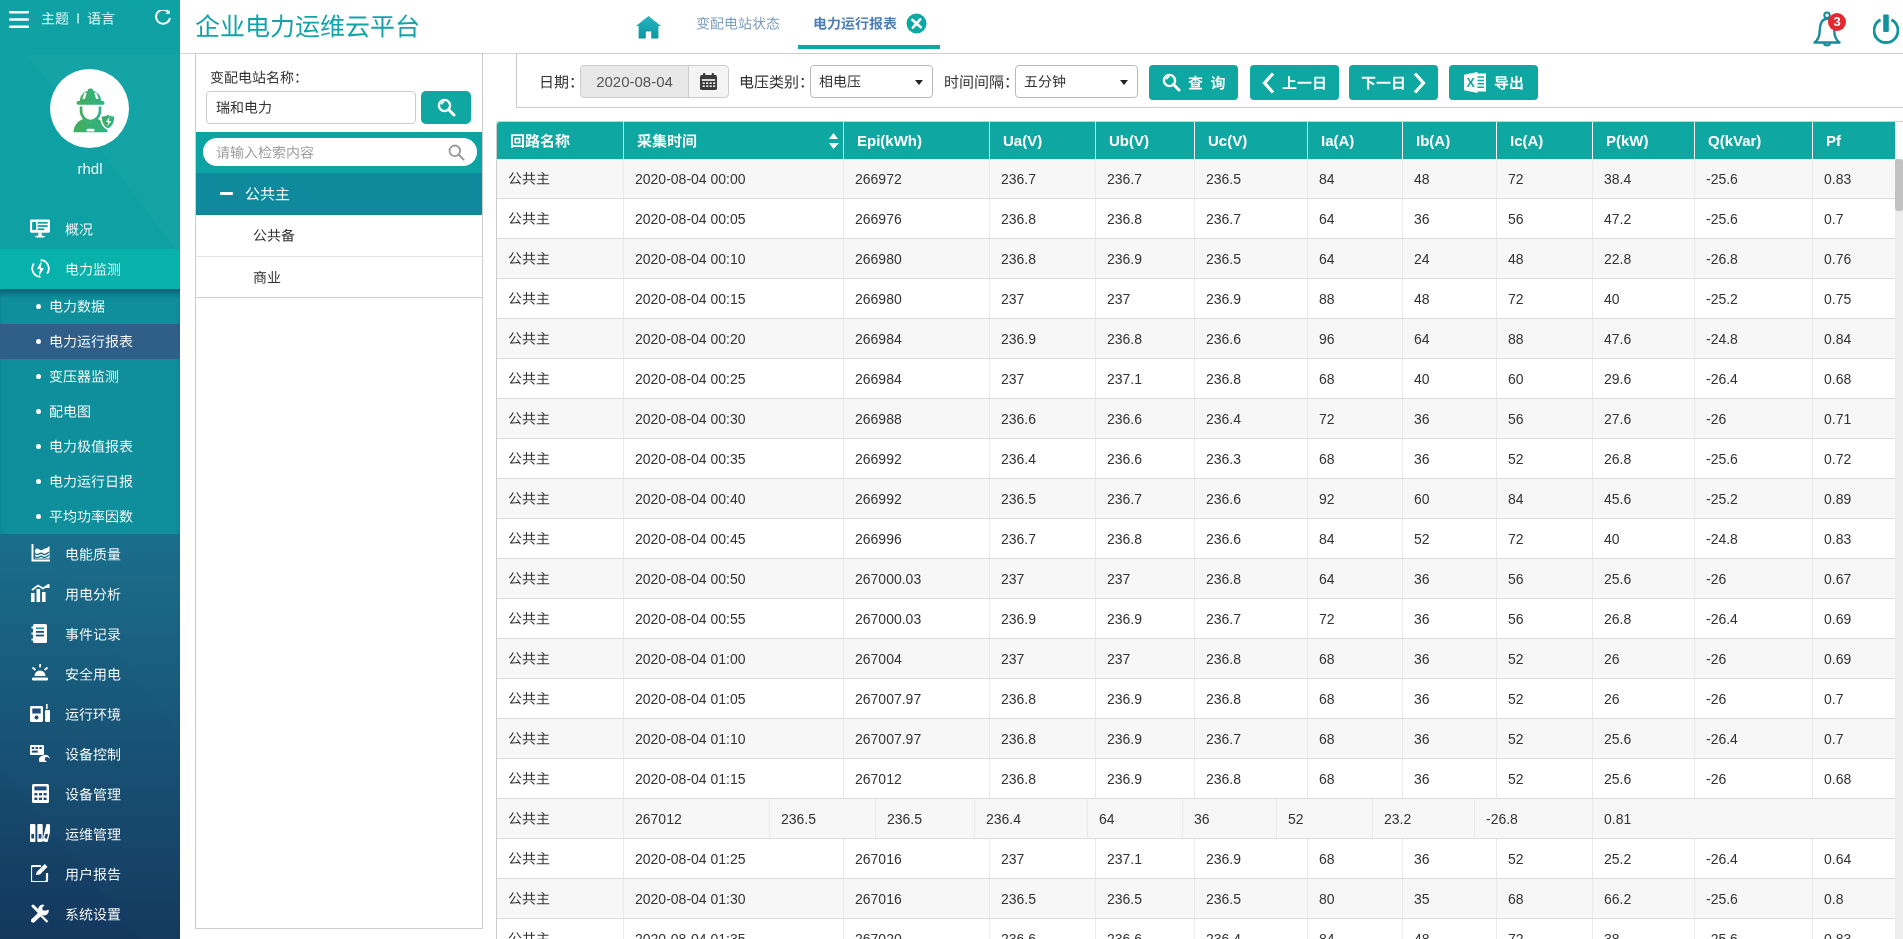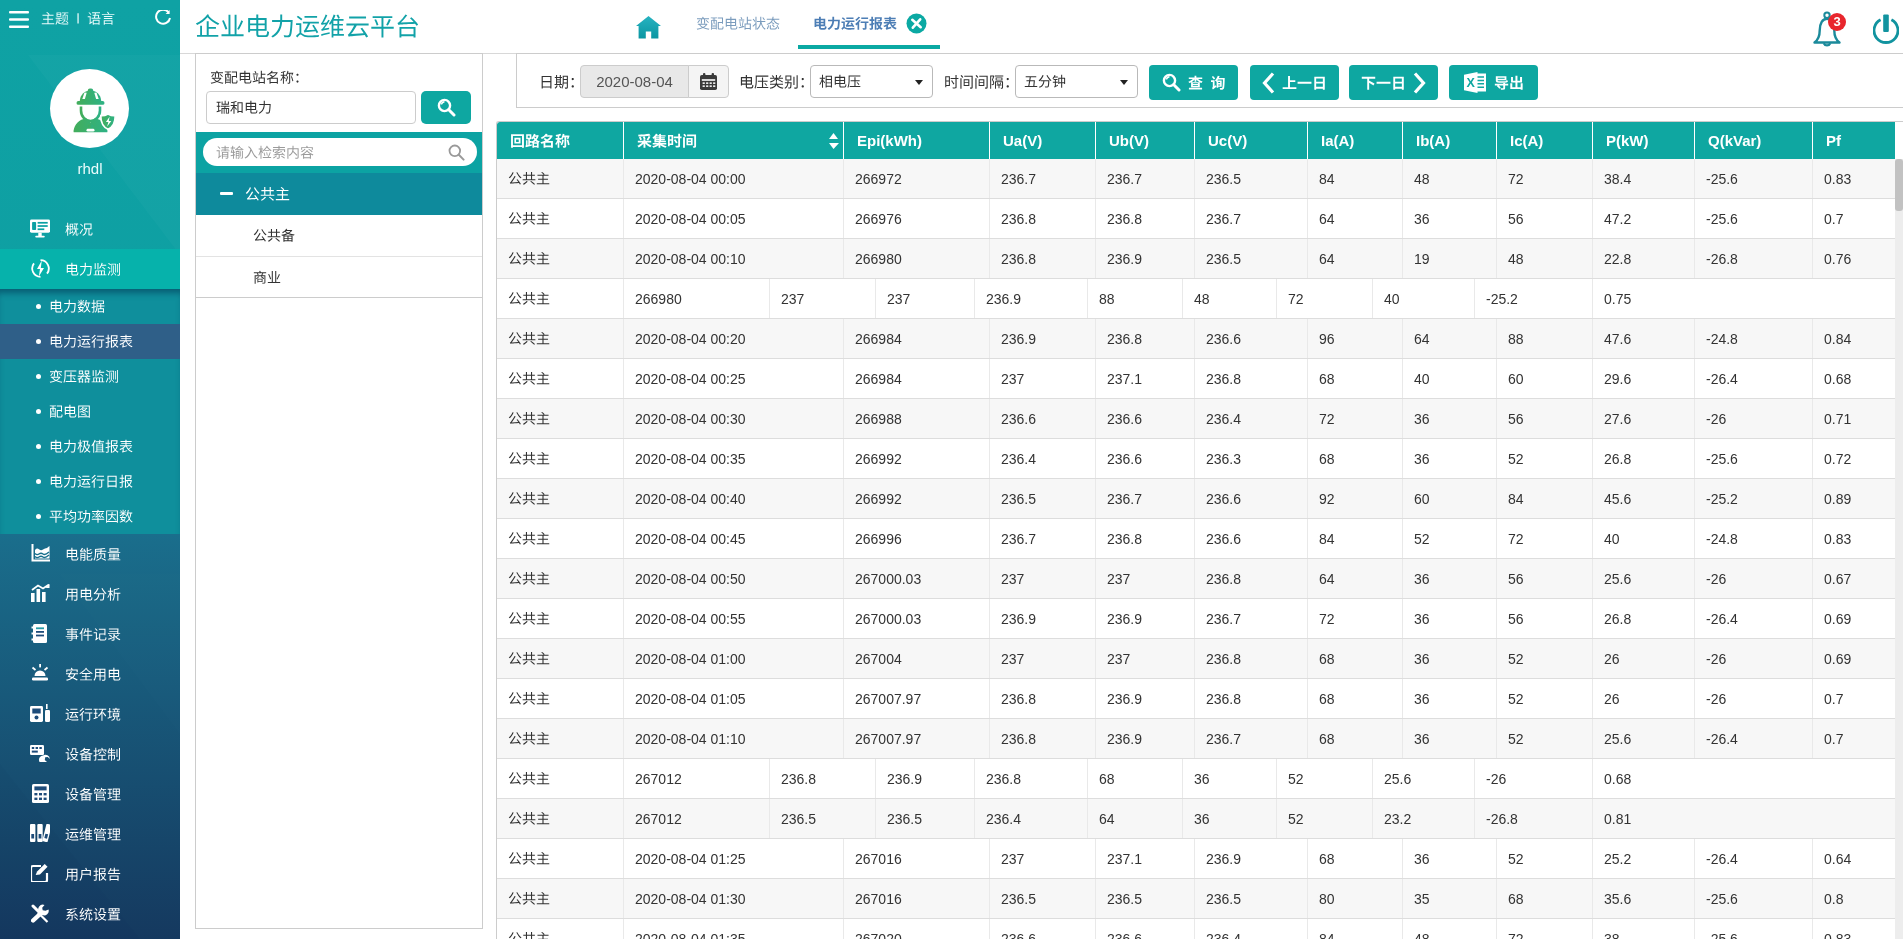--- a/index.html
+++ b/index.html
@@ -644,32 +644,33 @@
             <svg class="t" width="42" height="15" viewBox="0 0 42 15">
               <use href="#gkz" fill="#333"></use>
             </svg>
           </div>
           <div class="c" style="width:220px">2020-08-04 00:10</div>
           <div class="c" style="width:146px">266980</div>
           <div class="c" style="width:106px">236.8</div>
           <div class="c" style="width:99px">236.9</div>
           <div class="c" style="width:113px">236.5</div>
           <div class="c" style="width:95px">64</div>
-          <div class="c" style="width:94px">19</div>
+          <div class="c" style="width:94px">24</div>
           <div class="c" style="width:96px">48</div>
           <div class="c" style="width:102px">22.8</div>
           <div class="c" style="width:118px">-26.8</div>
           <div class="c" style="width:83px">0.76</div>
         </div>
         <div class="r">
           <div class="c" style="width:126px">
             <svg class="t" width="42" height="15" viewBox="0 0 42 15">
               <use href="#gkz" fill="#333"></use>
             </svg>
           </div>
+          <div class="c" style="width:220px">2020-08-04 00:15</div>
           <div class="c" style="width:146px">266980</div>
           <div class="c" style="width:106px">237</div>
           <div class="c" style="width:99px">237</div>
           <div class="c" style="width:113px">236.9</div>
           <div class="c" style="width:95px">88</div>
           <div class="c" style="width:94px">48</div>
           <div class="c" style="width:96px">72</div>
           <div class="c" style="width:102px">40</div>
           <div class="c" style="width:118px">-25.2</div>
           <div class="c" style="width:83px">0.75</div>
@@ -871,20 +872,21 @@
           <div class="c" style="width:102px">25.6</div>
           <div class="c" style="width:118px">-26.4</div>
           <div class="c" style="width:83px">0.7</div>
         </div>
         <div class="r">
           <div class="c" style="width:126px">
             <svg class="t" width="42" height="15" viewBox="0 0 42 15">
               <use href="#gkz" fill="#333"></use>
             </svg>
           </div>
+          <div class="c" style="width:220px">2020-08-04 01:15</div>
           <div class="c" style="width:146px">267012</div>
           <div class="c" style="width:106px">236.8</div>
           <div class="c" style="width:99px">236.9</div>
           <div class="c" style="width:113px">236.8</div>
           <div class="c" style="width:95px">68</div>
           <div class="c" style="width:94px">36</div>
           <div class="c" style="width:96px">52</div>
           <div class="c" style="width:102px">25.6</div>
           <div class="c" style="width:118px">-26</div>
           <div class="c" style="width:83px">0.68</div>
@@ -931,21 +933,21 @@
             </svg>
           </div>
           <div class="c" style="width:220px">2020-08-04 01:30</div>
           <div class="c" style="width:146px">267016</div>
           <div class="c" style="width:106px">236.5</div>
           <div class="c" style="width:99px">236.5</div>
           <div class="c" style="width:113px">236.5</div>
           <div class="c" style="width:95px">80</div>
           <div class="c" style="width:94px">35</div>
           <div class="c" style="width:96px">68</div>
-          <div class="c" style="width:102px">35.6</div>
+          <div class="c" style="width:102px">66.2</div>
           <div class="c" style="width:118px">-25.6</div>
           <div class="c" style="width:83px">0.8</div>
         </div>
         <div class="r">
           <div class="c" style="width:126px">
             <svg class="t" width="42" height="15" viewBox="0 0 42 15">
               <use href="#gkz" fill="#333"></use>
             </svg>
           </div>
           <div class="c" style="width:220px">2020-08-04 01:35</div>

